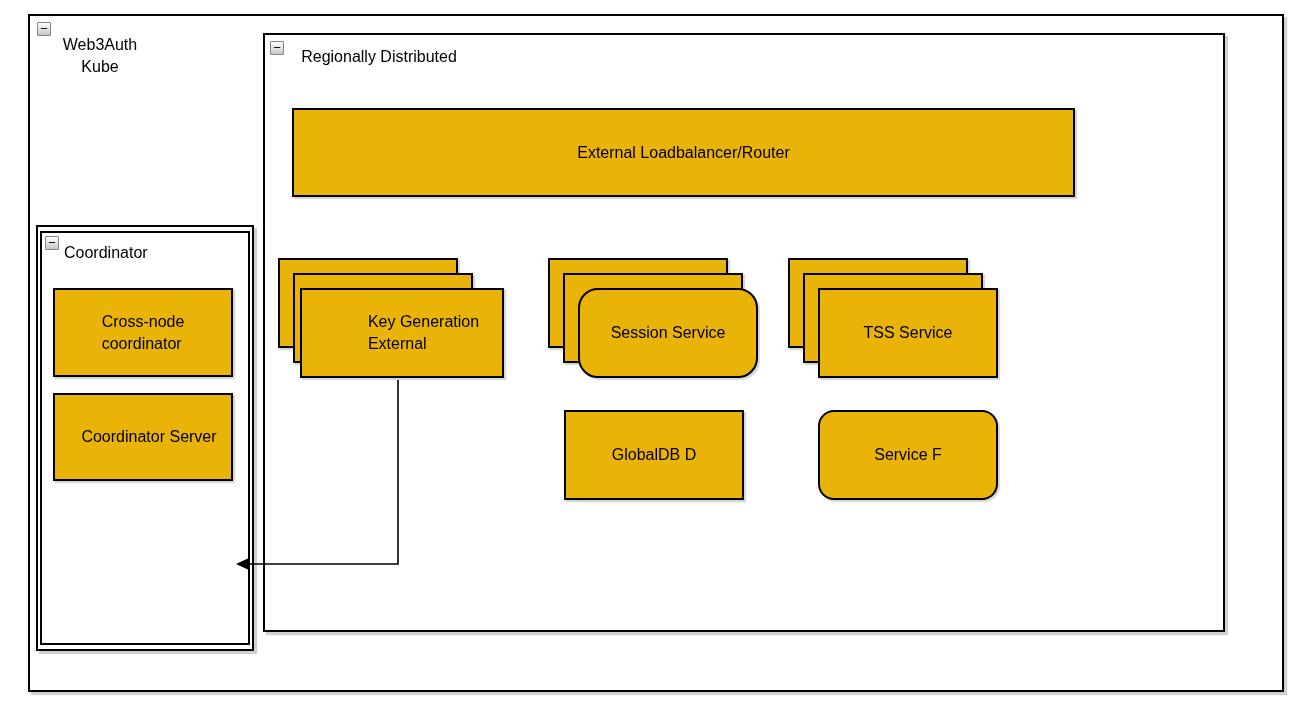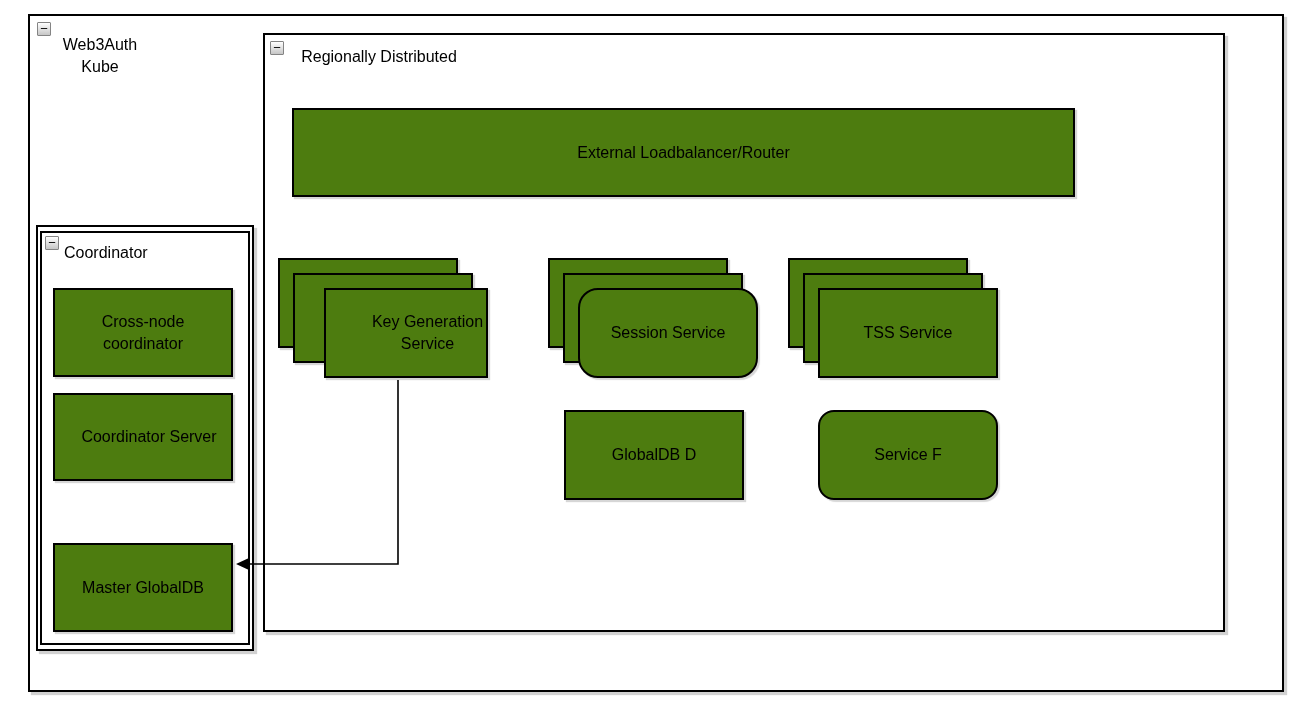--- a/index.html
+++ b/index.html
@@ -20,26 +20,26 @@
     position: absolute;
     border: 2px solid #000;
     background: #ffffff;
   }
   .shadow { box-shadow: 3px 3px 1px rgba(0,0,0,0.18); }
   .noshadow { box-shadow: none; }
   
   .node {
     position: absolute;
     border: 2px solid #000;
-    background: #4d7c0f;
+    background: #eab308;
     box-shadow: 2px 2px 1px rgba(0,0,0,0.16);
     display: flex;
     align-items: center;
     justify-content: center;
-    text-align: center;
+    text-align: left;
     font-size: 16px;
     line-height: 22px;
   }
   .node .lbl span { display: block; }
   
   .ctitle {
     position: absolute;
     font-size: 16px;
     line-height: 22px;
     text-align: center;
@@ -90,24 +90,24 @@
 
   <div class="node" style="left:292px; top:108px; width:783px; height:89px;">
     <div class="lbl">
       <span>External Loadbalancer/Router</span>
     </div>
   </div>
 
   <div>
     <div class="node" style="left:278px; top:258px; width:180px; height:90px;"></div>
     <div class="node" style="left:293px; top:273px; width:180px; height:90px;"></div>
-    <div class="node" style="left:324px; top:288px; width:164px; height:90px;padding-left:43px;">
+    <div class="node" style="left:300px; top:288px; width:204px; height:90px;padding-left:43px;">
       <div class="lbl">
         <span>Key Generation</span>
-        <span>Service</span>
+        <span>External</span>
       </div>
     </div>
   </div>
 
   <div>
     <div class="node" style="left:548px; top:258px; width:180px; height:90px;"></div>
     <div class="node" style="left:563px; top:273px; width:180px; height:90px;"></div>
     <div class="node" style="left:578px; top:288px; width:180px; height:90px;border-radius:20px;">
       <div class="lbl">
         <span>Session Service</span>
@@ -150,24 +150,19 @@
       <span>coordinator</span>
     </div>
   </div>
 
   <div class="node" style="left:53px; top:393px; width:180px; height:88px;padding-left:12px;">
     <div class="lbl">
       <span>Coordinator Server</span>
     </div>
   </div>
 
-  <div class="node" style="left:53px; top:543px; width:180px; height:89px;">
-    <div class="lbl">
-      <span>Master GlobalDB</span>
-    </div>
-  </div>
 
   <svg class="overlay" width="1302" height="708">
     <polyline points="398,380 398,564 250,564" fill="none" stroke="#000000" stroke-width="1.6"></polyline>
     <polygon points="236,564 250,557.5 250,570.5" fill="#000000"></polygon>
   </svg>
 
 </div>
 
 </body></html>

